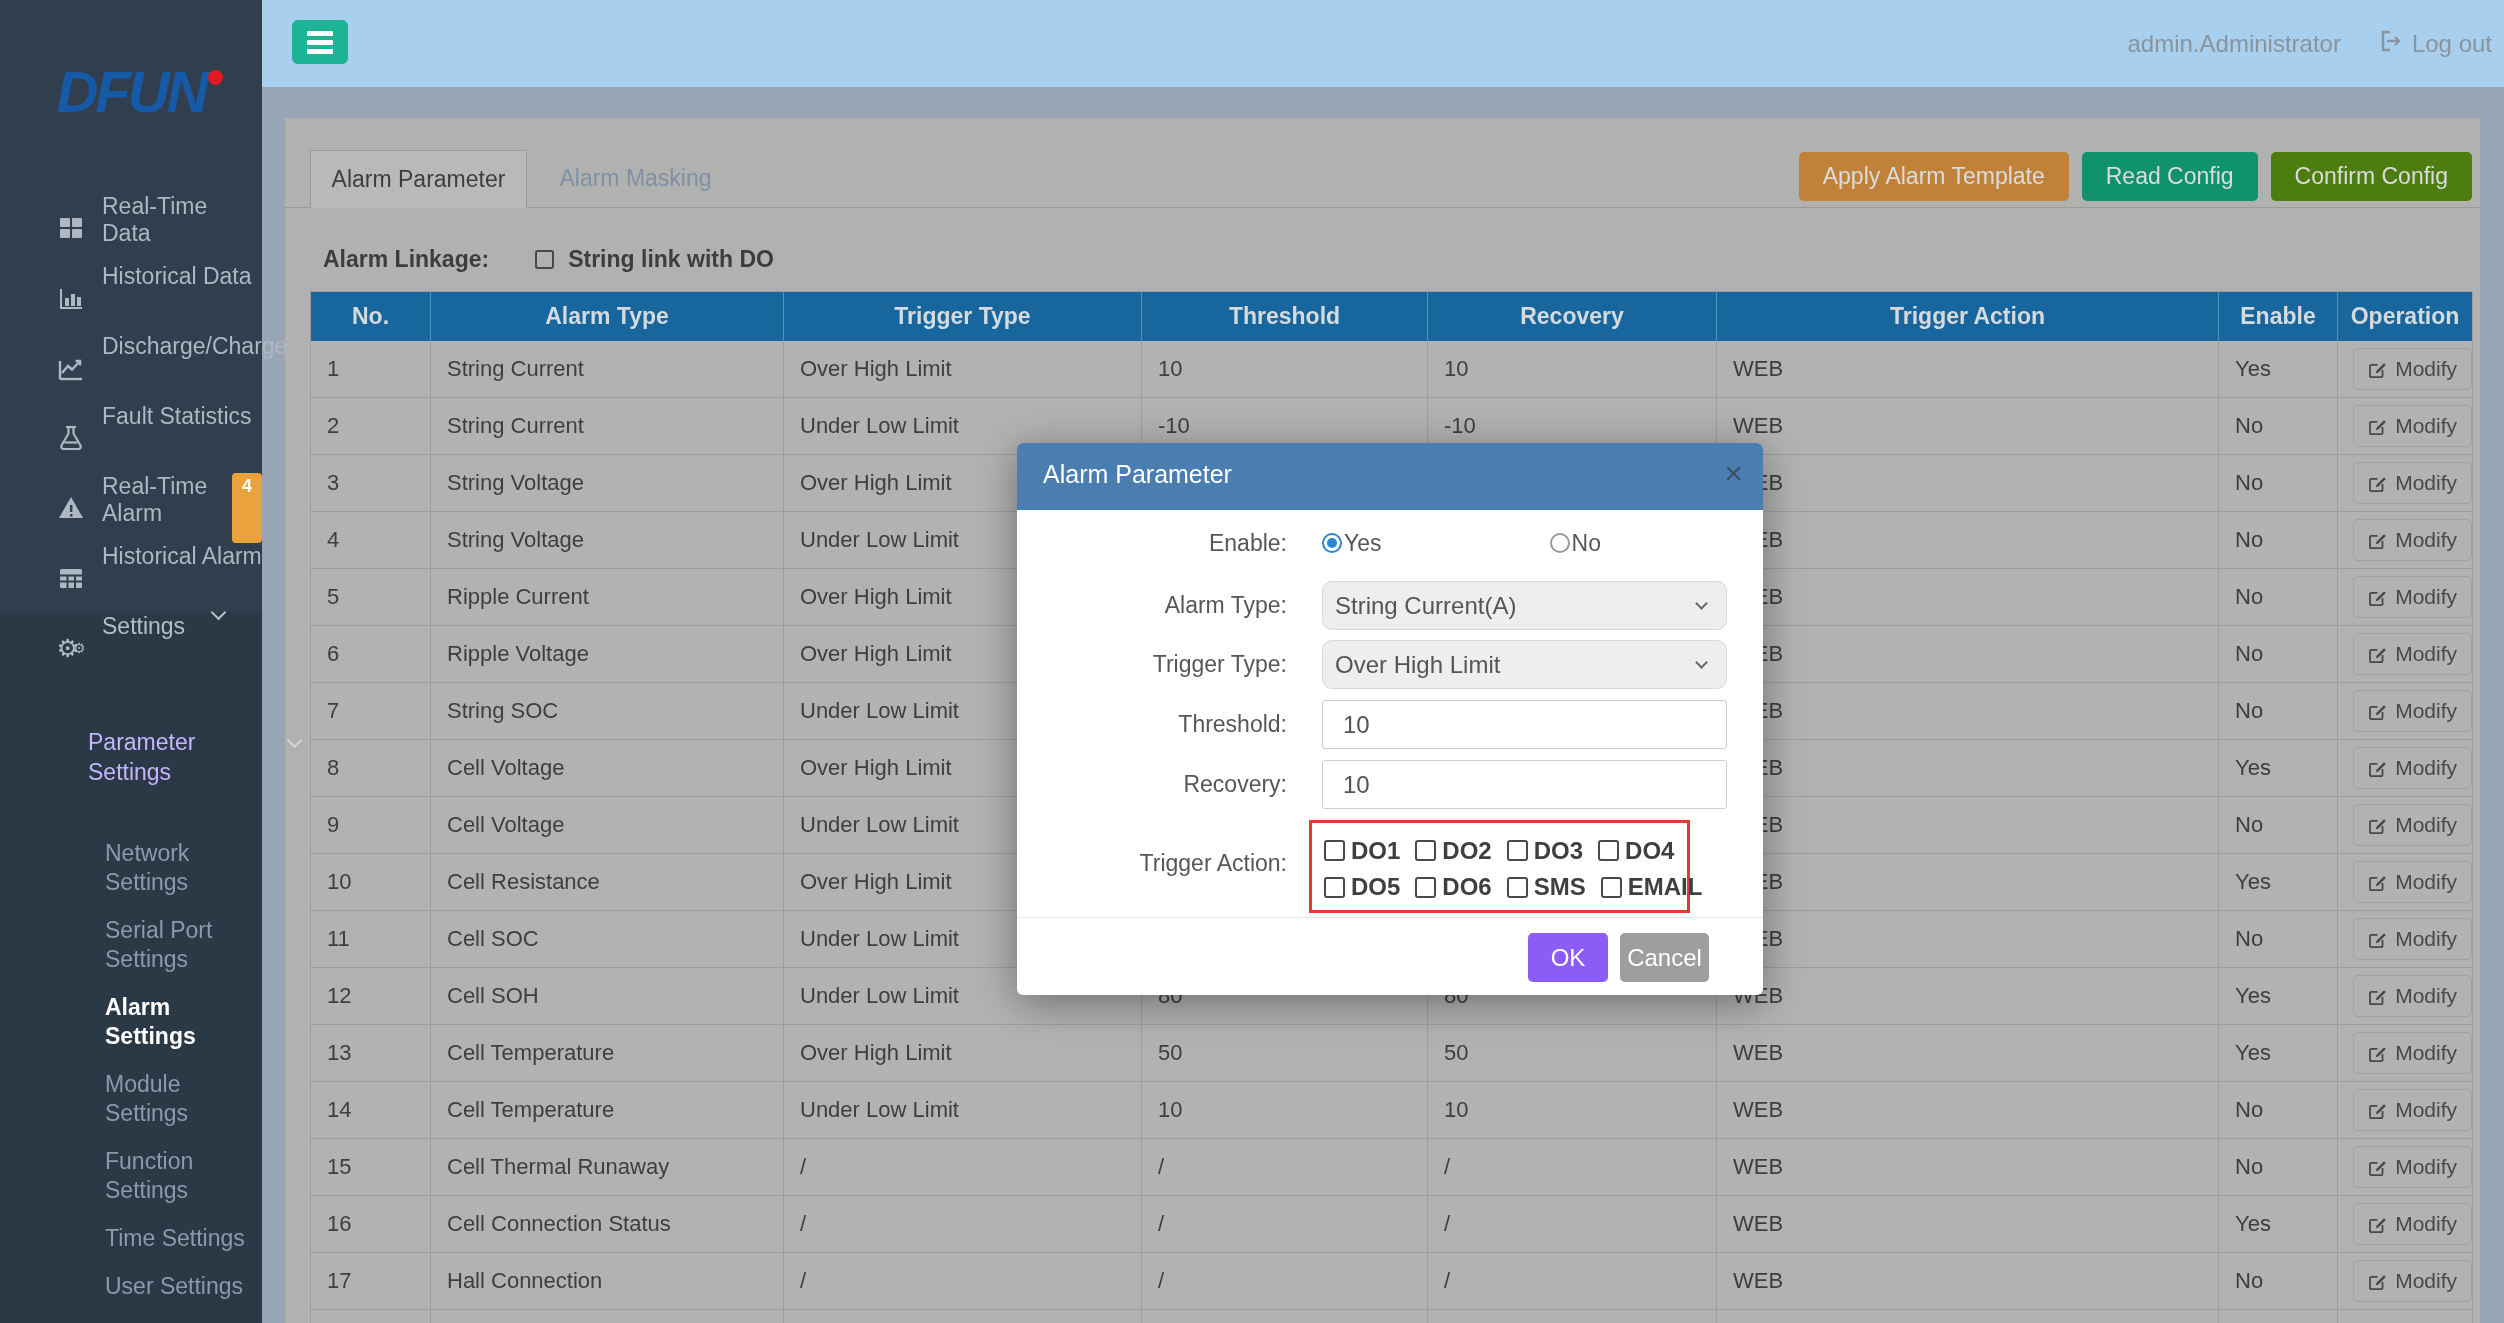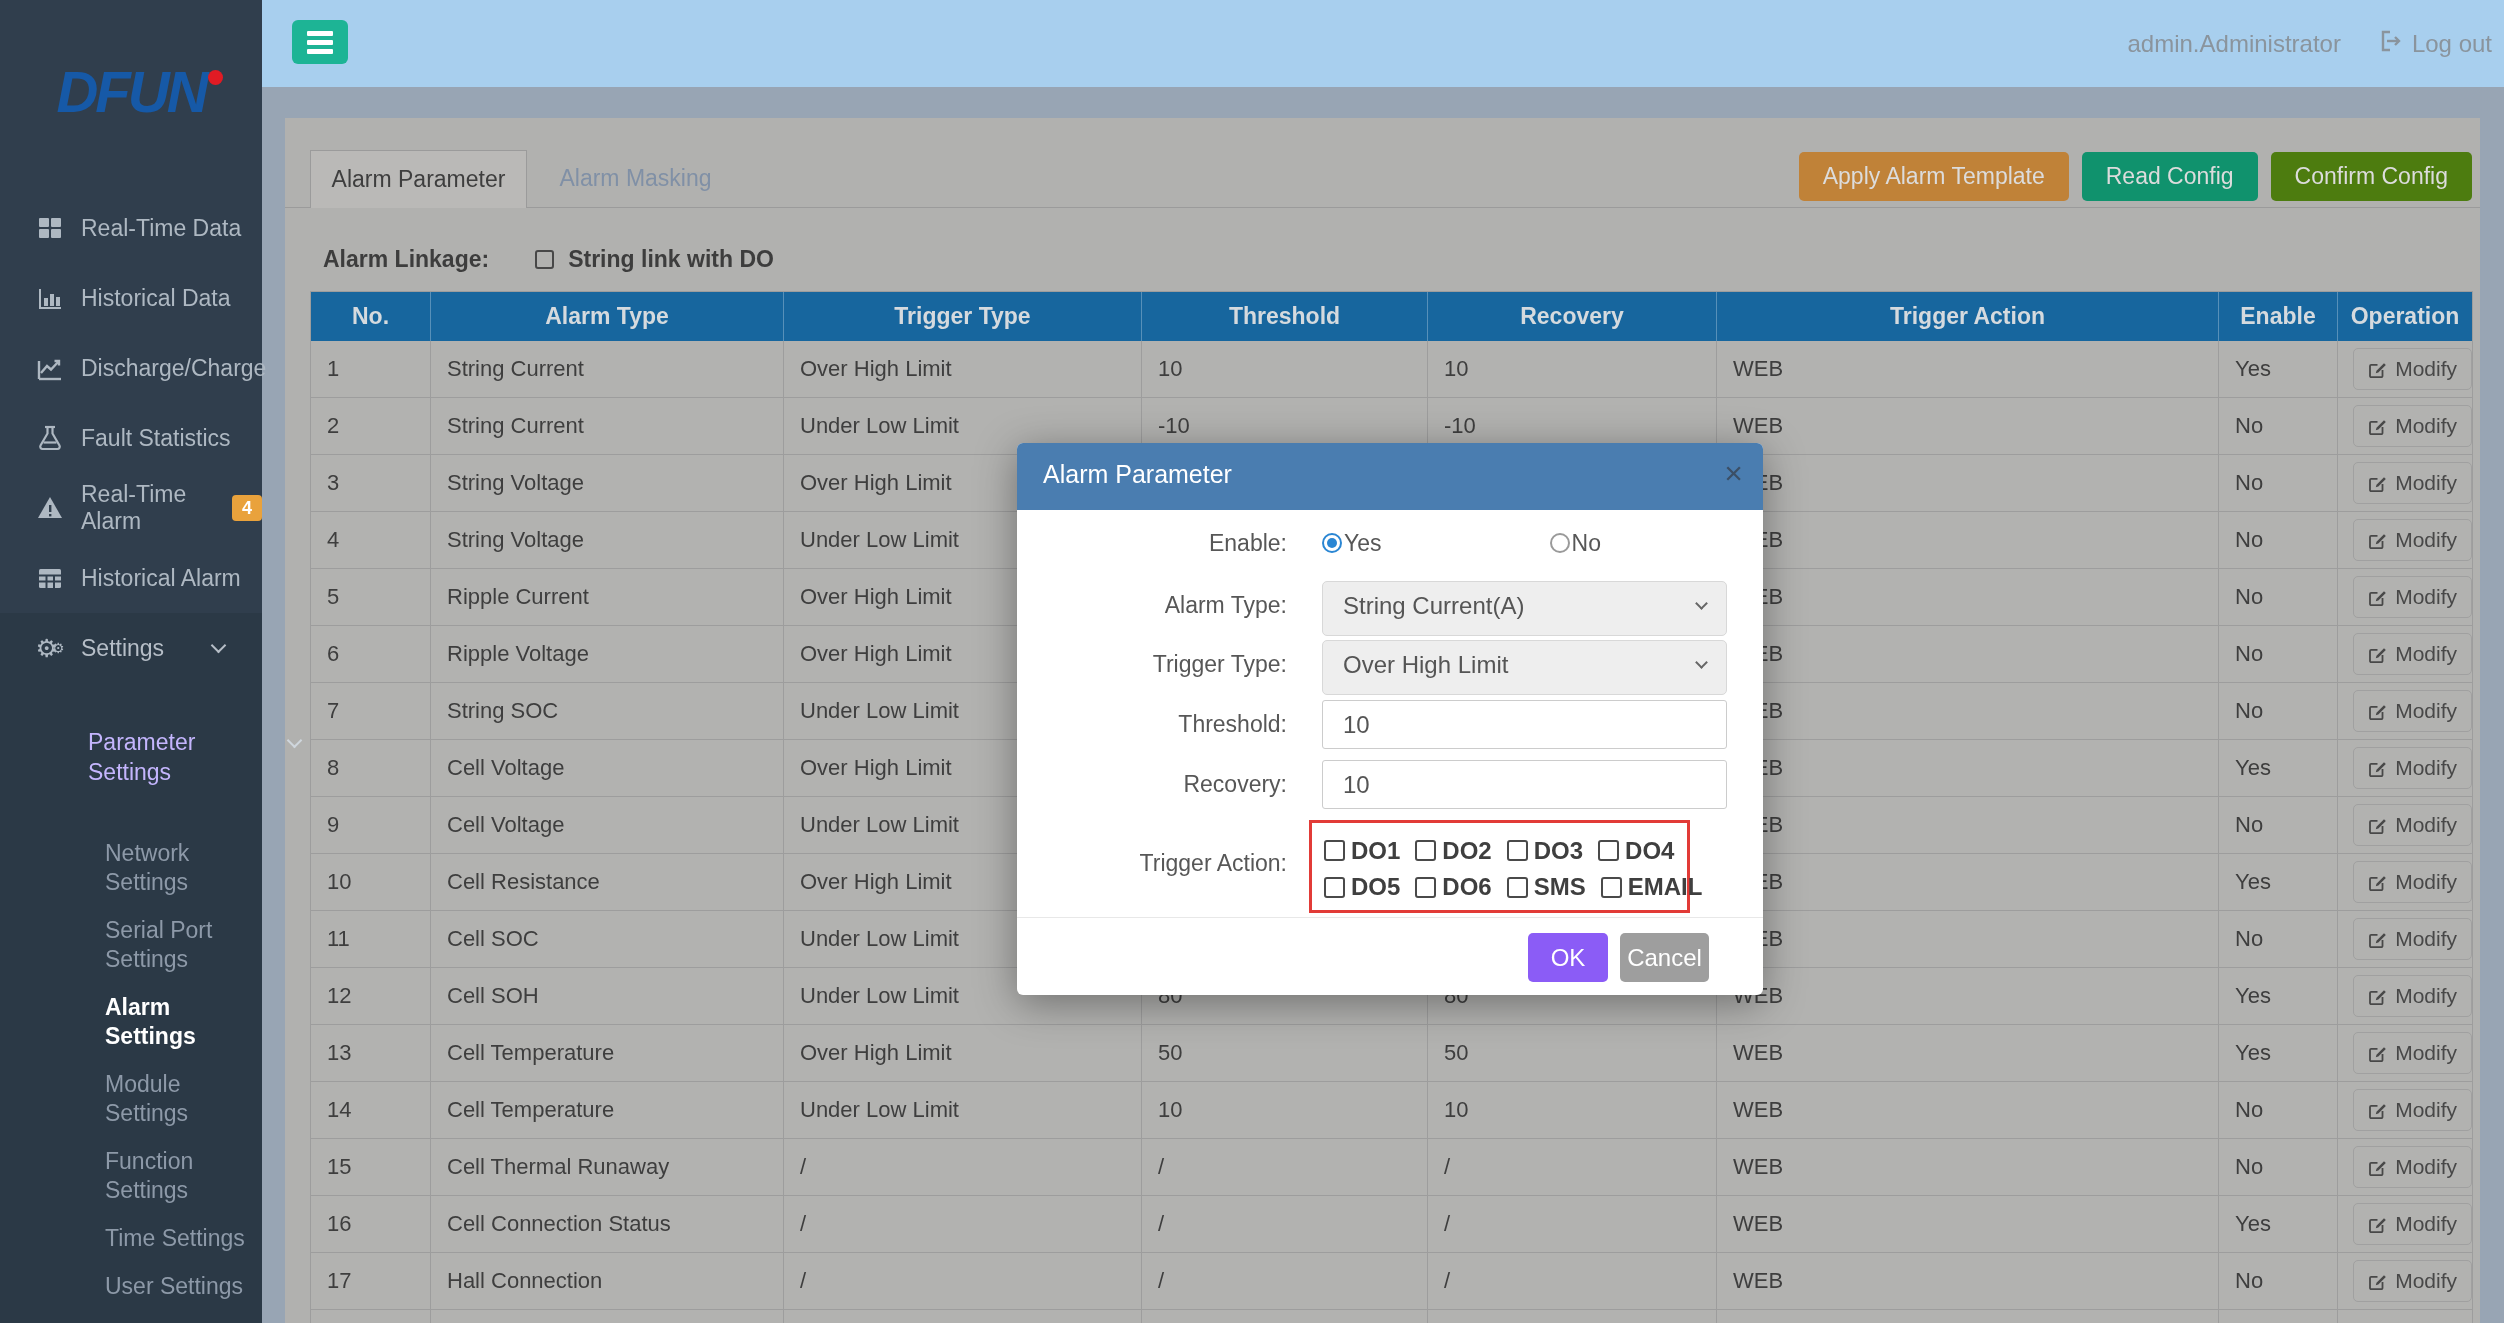--- a/index.html
+++ b/index.html
@@ -6,21 +6,21 @@
   html,body { width:2504px; height:1323px; }
   body { font-family:"Liberation Sans","DejaVu Sans",sans-serif; background:#98a5b4; }
   .app { position:relative; width:2504px; height:1323px; overflow:hidden; background:#98a5b4; }
 
   
   .sidebar { position:absolute; left:0; top:0; width:262px; height:1323px; background:#303e4d; z-index:3; }
   .logo { position:absolute; top:58px; left:0; width:262px; text-align:center;
           font-size:58px; font-weight:bold; font-style:italic; color:#1659a7; letter-spacing:-3px; }
   .logo-dot { position:absolute; left:208px; top:12px; width:15px; height:15px; border-radius:50%; background:#e01b24; }
   .nav { position:absolute; top:193px; left:0; width:262px; }
-  .nav-item { height:70px; display:flex; align-items:center; padding-left:35px; color:#aeb8c2; font-size:23px; cursor:pointer; }
+  .nav-item { height:70px; display:flex; padding-left:56px; color:#aeb8c2; font-size:23px; cursor:pointer; }
   .nav-item .ic { width:30px; min-width:30px; margin-right:16px; display:flex; justify-content:center; align-items:center; color:#aeb8c2; }
   .badge { margin-left:14px; background:#e9a23c; color:#fff; font-size:18px; font-weight:bold;
            padding:3px 10px; border-radius:4px; line-height:20px; }
   .tree { position:absolute; top:613px; left:0; width:262px; height:710px; background:#2b3946; }
   .tree .nav-item { color:#b6bec7; }
   .chev { width:11px; height:11px; border-right:2px solid currentColor; border-bottom:2px solid currentColor;
           transform:rotate(45deg); display:inline-block; }
   .nav-chev { margin-left:auto; margin-right:38px; margin-top:-6px; }
   .param-head { position:relative; margin:14px 0 0 88px; width:150px; color:#c4b5fd; font-size:23px; line-height:30px;
                 white-space:pre-line; cursor:pointer; }
@@ -79,22 +79,22 @@
   .modal-header { height:67px; background:#4a7db0; border-radius:6px 6px 0 0; position:relative; }
   .modal-title { position:absolute; left:26px; top:17px; color:#ffffff; font-size:25px; }
   .modal-close { position:absolute; right:20px; top:12px; font-size:32px; color:#37404d; opacity:0.75; cursor:pointer; }
   .modal-body { position:relative; height:485px; }
   .flabel { position:absolute; left:0; width:270px; text-align:right; color:#575757; font-size:23px; line-height:28px; }
   .radio-row { position:absolute; left:305px; top:19px; height:28px; display:flex; align-items:center; }
   .radio { width:20px; height:20px; border-radius:50%; border:2px solid #9a9a9a; position:relative; cursor:pointer; }
   .radio.sel { border-color:#2a86d3; }
   .radio.sel::after { content:""; position:absolute; left:3px; top:3px; width:10px; height:10px; border-radius:50%; background:#2a86d3; }
   .radio-label { color:#575757; font-size:23px; margin-right:2px; }
-  .select { position:absolute; left:305px; width:405px; height:55px; background:#eeeeee; border:1px solid #d8d8d8;
-            border-radius:5px; line-height:47px; padding-left:20px; color:#555; font-size:24px; cursor:pointer; }
+  .select { position:absolute; left:305px; width:405px; height:49px; background:#eeeeee; border:1px solid #d8d8d8;
+            border-radius:10px; line-height:47px; padding-left:12px; color:#555; font-size:24px; cursor:pointer; }
   .select .chev { position:absolute; right:20px; top:17px; color:#666; width:9px; height:9px; }
   .tinput { position:absolute; left:305px; width:405px; height:49px; background:#fff; border:1px solid #cccccc;
             border-radius:3px; padding-left:20px; color:#555; font-size:24px; font-family:inherit; }
   .ta-box { position:absolute; left:292px; top:310px; width:381px; height:93px; border:3px solid #e23b37;
             padding:5px 0 0 12px; display:flex; flex-direction:column; justify-content:space-evenly; }
   .ta-row { display:flex; align-items:center; gap:15px; }
   .ta-item { display:flex; align-items:center; gap:6px; }
   .ta-item .cb { width:21px; height:21px; border-color:#4a4a4a; }
   .ta-item span { font-size:24px; font-weight:bold; color:#3f3f3f; }
   .modal-divider { position:absolute; left:0; top:407px; width:746px; height:1px; background:#e8e8e8; }

